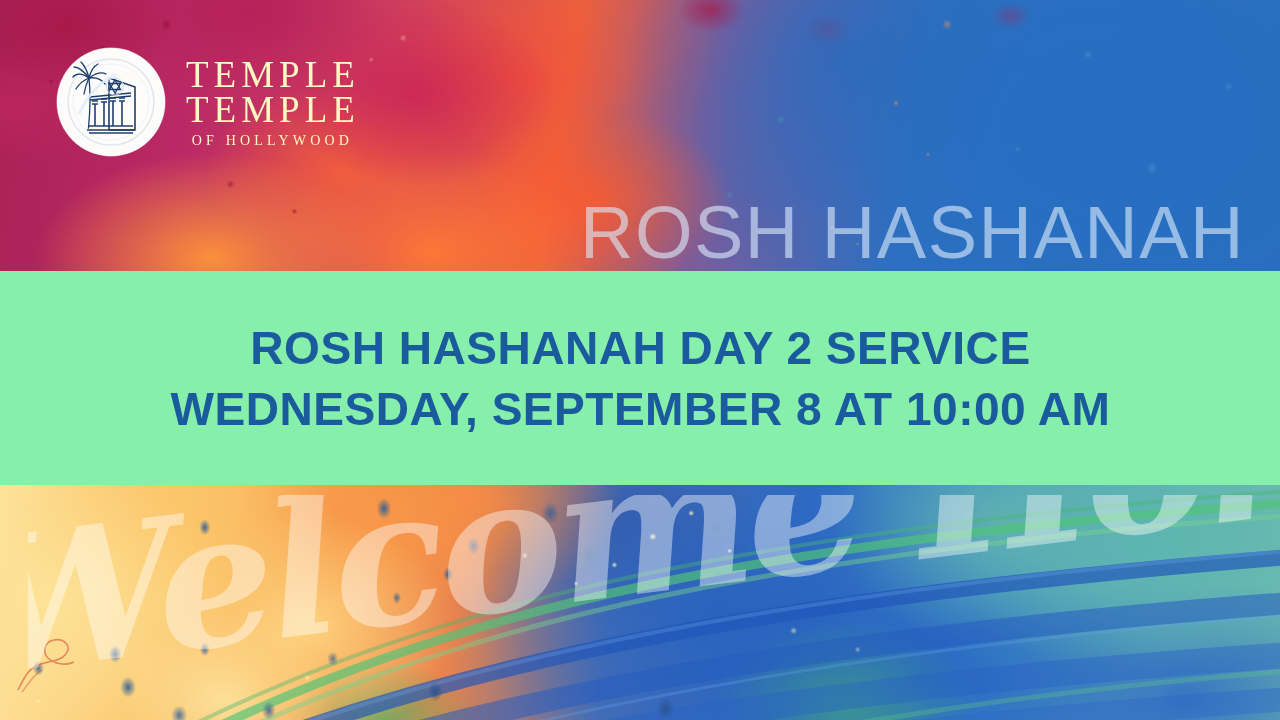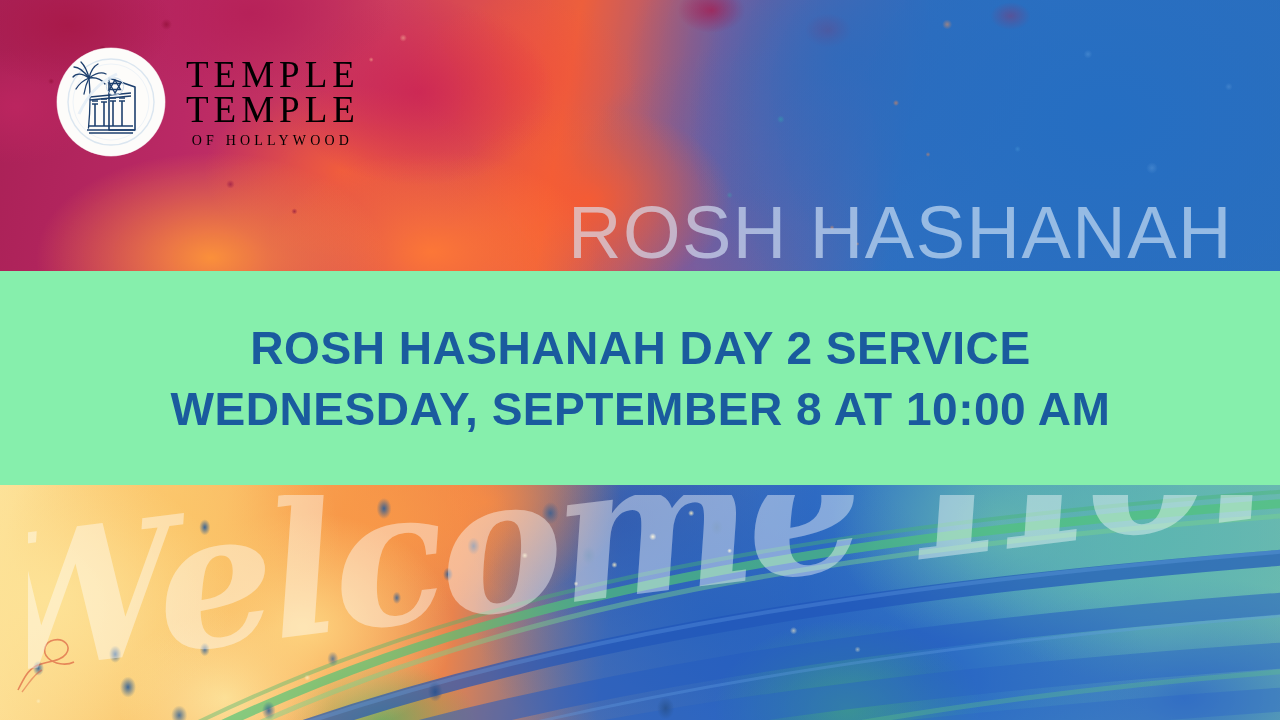--- a/index.html
+++ b/index.html
@@ -77,21 +77,21 @@
       radial-gradient(circle 7px at 85% 20%, rgba(110,170,225,0.35) 0%, rgba(110,170,225,0) 62%),
       radial-gradient(circle 9px at 90% 62%, rgba(120,175,228,0.3) 0%, rgba(120,175,228,0) 64%),
       radial-gradient(circle 6px at 96% 32%, rgba(120,175,228,0.28) 0%, rgba(120,175,228,0) 64%),
       radial-gradient(circle 6px at 61% 44%, rgba(40,200,170,0.35) 0%, rgba(40,200,170,0) 64%),
       radial-gradient(circle 5px at 57% 72%, rgba(40,200,170,0.3) 0%, rgba(40,200,170,0) 64%);
   }
 
   
   .top-watermark {
     position: absolute;
-    left: 568px;
+    left: 580px;
     top: 196px;
     font-family: "Liberation Sans", sans-serif;
     font-size: 74px;
     font-weight: 400;
     letter-spacing: 1.5px;
     line-height: 1;
     color: rgba(218,234,250,0.62);
     white-space: nowrap;
     user-select: none;
   }
@@ -115,21 +115,21 @@
     justify-content: center;
     flex: none;
     box-shadow: 0 0 0 0.5px rgba(255,255,255,0.6);
   }
   .logo-badge svg { display: block; }
 
   .logo-word {
     display: flex;
     flex-direction: column;
     align-items: center;
-    color: #000000;
+    color: #fef9c3;
     line-height: 0.96;
   }
   .logo-word .lw1,
   .logo-word .lw2 {
     font-family: "Liberation Serif", serif;
     font-size: 37px;
     letter-spacing: 5px;
     font-weight: 400;
     text-indent: 5px;
   }

